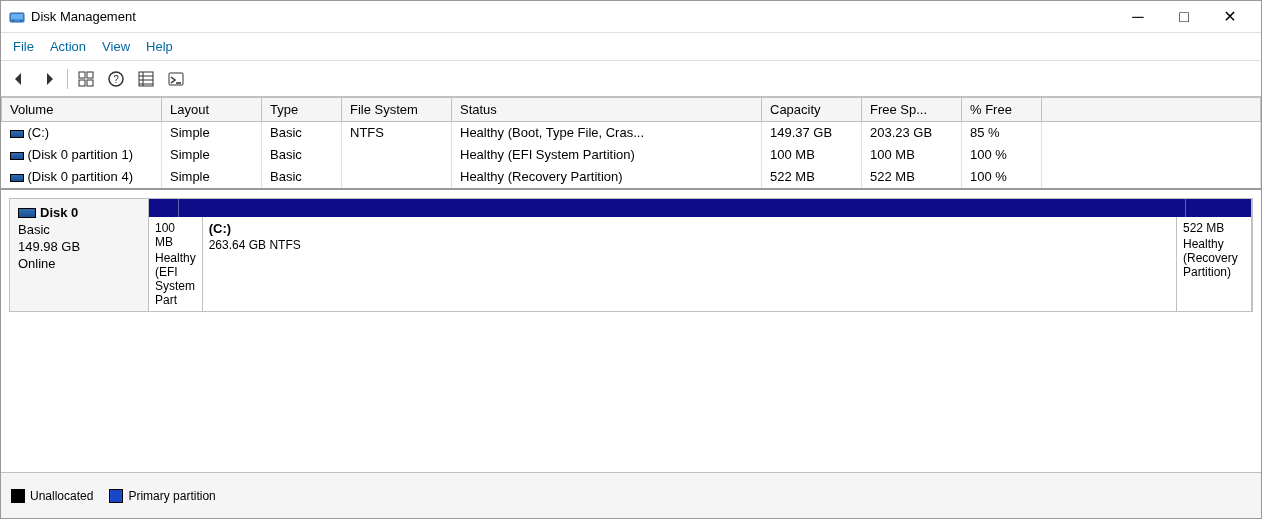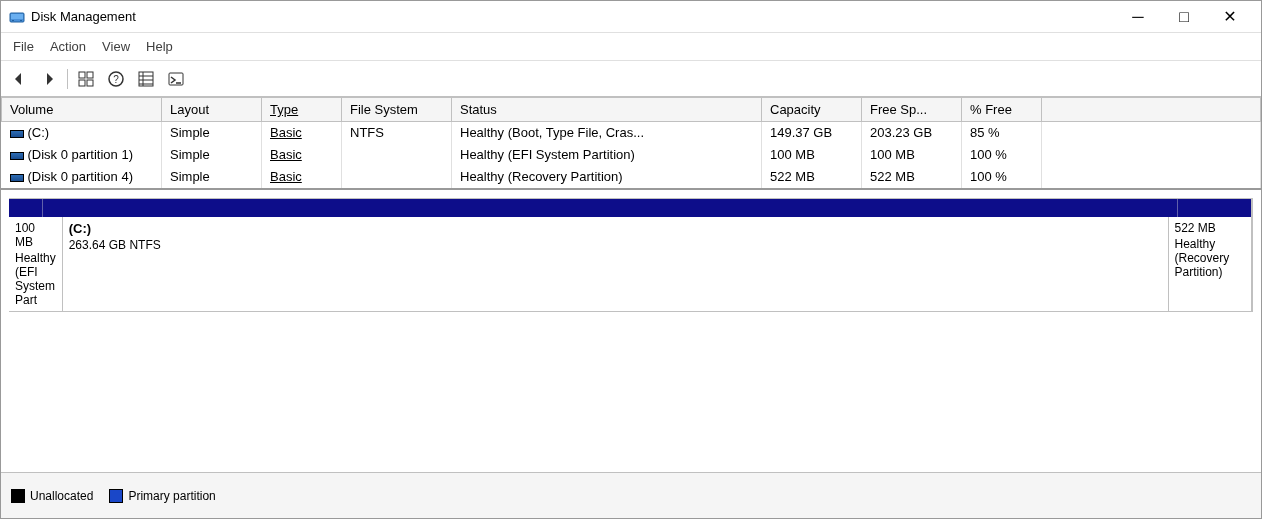--- a/index.html
+++ b/index.html
@@ -64,21 +64,21 @@
       display: flex;
       align-items: center;
       padding: 0 4px;
       border-bottom: 1px solid #e0e0e0;
       background: #ffffff;
     }
     .menu-item {
       padding: 4px 8px;
       cursor: pointer;
       font-size: 13px;
-      color: #404040;
+      color: #0369a1;
     }
     
     .toolbar {
       height: 36px;
       display: flex;
       align-items: center;
       padding: 2px 4px;
       border-bottom: 1px solid #c0c0c0;
       background: #ffffff;
       gap: 2px;
@@ -134,21 +134,21 @@
     table tbody td {
       border-right: 1px solid #e0e0e0;
       padding: 1px 8px;
       font-size: 13px;
       white-space: nowrap;
       overflow: hidden;
       text-overflow: ellipsis;
     }
     .col-volume { width: 160px; }
     .col-layout { width: 100px; }
-    .col-type { width: 80px; text-decoration: underline; }
+    .col-type { width: 80px; }
     .col-filesystem { width: 110px; }
     .col-status { width: 310px; }
     .col-capacity { width: 100px; }
     .col-freesp { width: 100px; }
     .col-pctfree { width: 80px; }
     .col-extra { width: auto; }
     
     .disk-map-area {
       flex: 1;
       overflow-y: auto;
@@ -365,20 +365,28 @@
     <td class="col-pctfree">100 %</td>
     <td class="col-extra"></td>
   </tr>
         </tbody>
     </table>
   </div>
 
   <div class="disk-map-area">
     <div id="disk-map-container">
         <div class="disk-row">
+          <div class="disk-label">
+    <div class="disk-name">
+      <span style="display:inline-block;width:18px;height:10px;background:linear-gradient(to bottom,#2e6db4,#1a4d8f);border:1px solid #000;margin-right:4px;vertical-align:middle;"></span>Disk 0
+    </div>
+    <div class="disk-type">Basic</div>
+    <div class="disk-size">149.98 GB</div>
+    <div class="disk-status">Online</div>
+  </div>
           <div class="disk-partitions">
             <div class="partition-header-row">
               <div class="partition-header" style="flex: 18 1 0%; border-right: 1px solid rgb(96, 96, 170);"></div>
               <div class="partition-header" style="flex: 620 1 0%; border-right: 1px solid rgb(96, 96, 170);"></div>
               <div class="partition-header" style="flex: 40 1 0%;"></div>
             </div>
             <div class="partition-body-row">
               <div class="partition-body primary" style="flex: 18 1 0%; border-right: 1px solid rgb(192, 192, 192);">
                 <div>100 MB</div>
         <div>Healthy (EFI System Part</div>

